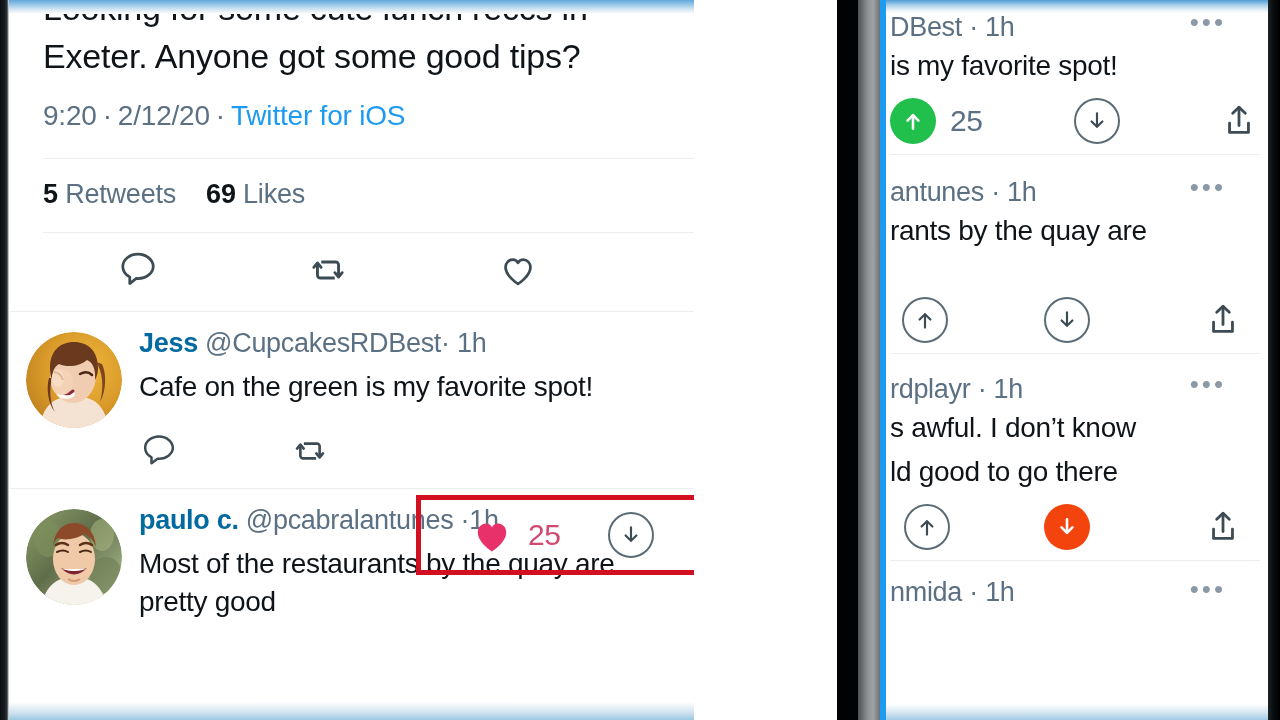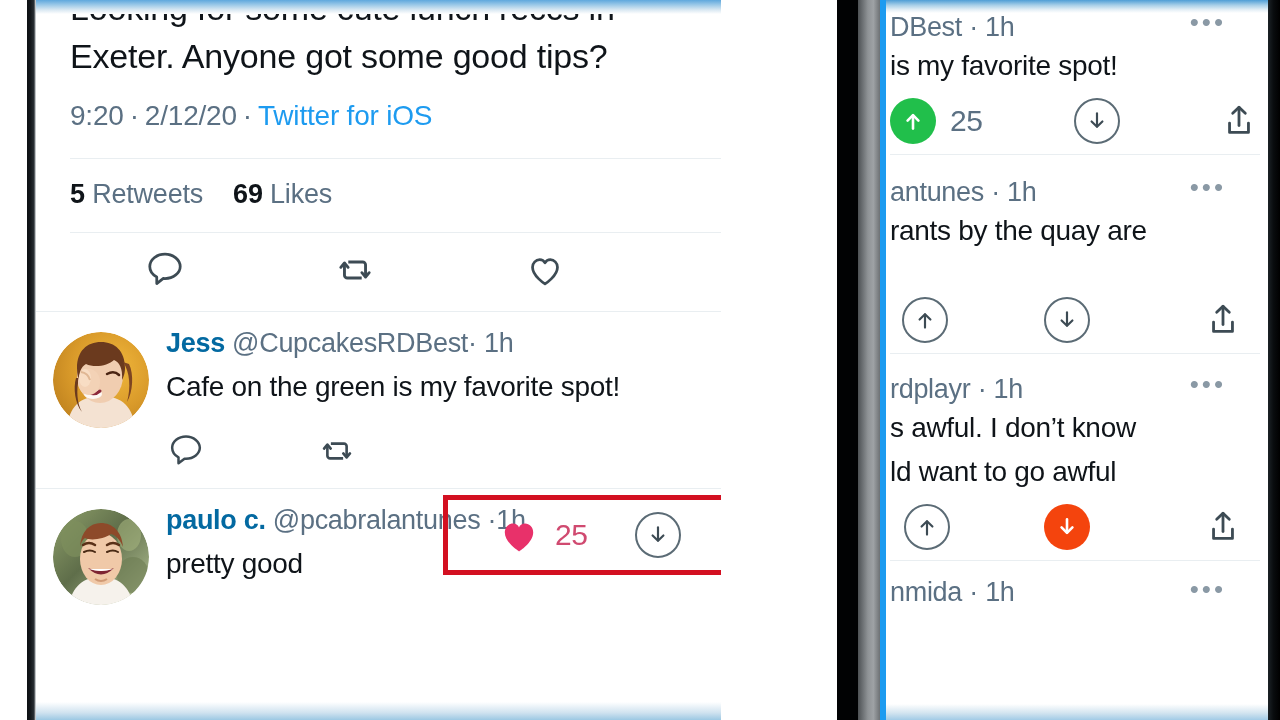--- a/index.html
+++ b/index.html
@@ -7,21 +7,21 @@
     width:1280px;height:720px;overflow:hidden;
     background:#000;
     font-family:"Liberation Sans", sans-serif;
     -webkit-font-smoothing:antialiased;
   }
   .screen{position:relative;width:1280px;height:720px;overflow:hidden;background:#ffffff;}
 
   
   .left-panel{
     position:absolute;left:0;top:0;width:694px;height:720px;
-    background:#ffffff;overflow:hidden;margin-left:27px;
+    background:#ffffff;overflow:hidden;
   }
   .left-edge-dark{
     position:absolute;left:0;top:0;width:9px;height:720px;
     background:linear-gradient(to right,#0d1013 0%, #14181c 40%, #2a3035 78%, #f4f7f9 100%);
     z-index:6;
   }
   .top-blue-glow{
     position:absolute;left:0;top:0;width:837px;height:14px;
     background:linear-gradient(to bottom,#5fa8dd 0%, #9cc9e8 35%, #d9e8f2 70%, #ffffff 100%);
     z-index:5;pointer-events:none;
@@ -277,20 +277,21 @@
             </svg>
           </div>
         </div>
         <div class="col">
           <div class="r-head">
             <span class="nm">paulo c.</span>
             <span>@pcabralantunes</span>
             <span>·</span><span>1h</span>
           </div>
           <div class="r-text">
+            <div>Most of the restaurants by the quay are</div>
             <div>pretty good</div>
           </div>
         </div>
         <div class="dots">•••</div>
       </div>
 
     </div>
 
     <div class="hl-box"></div>
     <div class="like-group">
@@ -387,21 +388,21 @@
           </svg>
         </div>
       </div>
       <div class="r-div"></div>
     </div>
 
     <div class="r-item" style="padding-top:18px;">
       <div class="rh">rdplayr · 1h</div>
       <div class="rt">
         <div>s awful. I don’t know</div>
-        <div>ld want to go awful</div>
+        <div>ld good to go there</div>
       </div>
       <div class="rdots" style="top:18px;">•••</div>
       <div class="rvotes">
         <div class="cell" style="padding-left:14px;">
           <span class="circ-btn">
             <svg width="26" height="26" viewBox="0 0 24 24">
               <path d="M12 19V7" fill="none" stroke="#3d4b54" stroke-width="2" stroke-linecap="round"></path>
               <path d="M7 11.6l5-5 5 5" fill="none" stroke="#3d4b54" stroke-width="2" stroke-linecap="round" stroke-linejoin="round"></path>
             </svg>
           </span>

